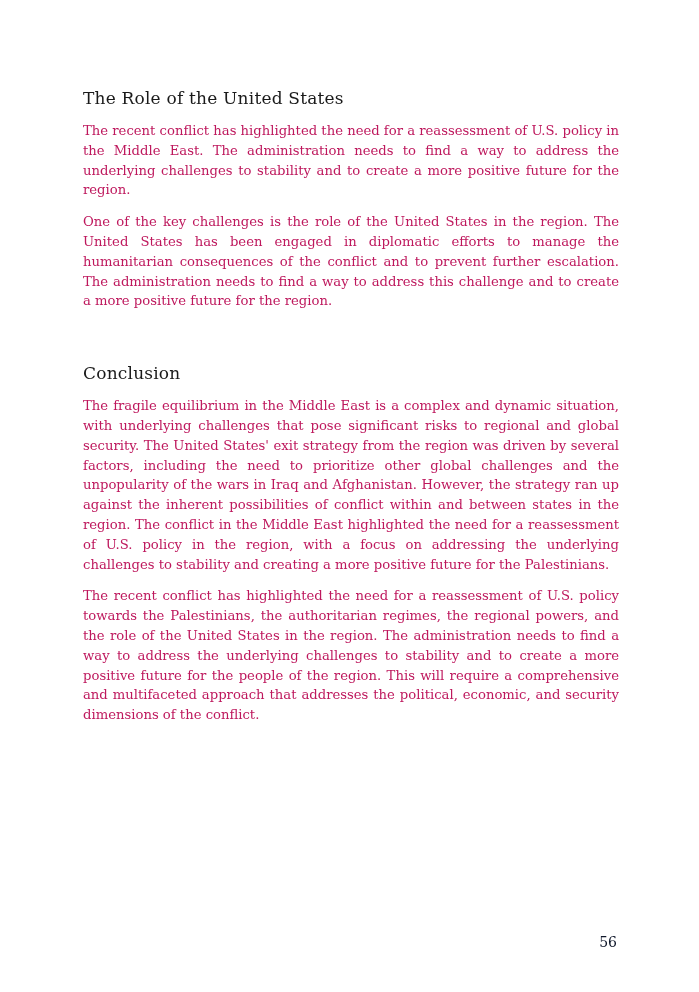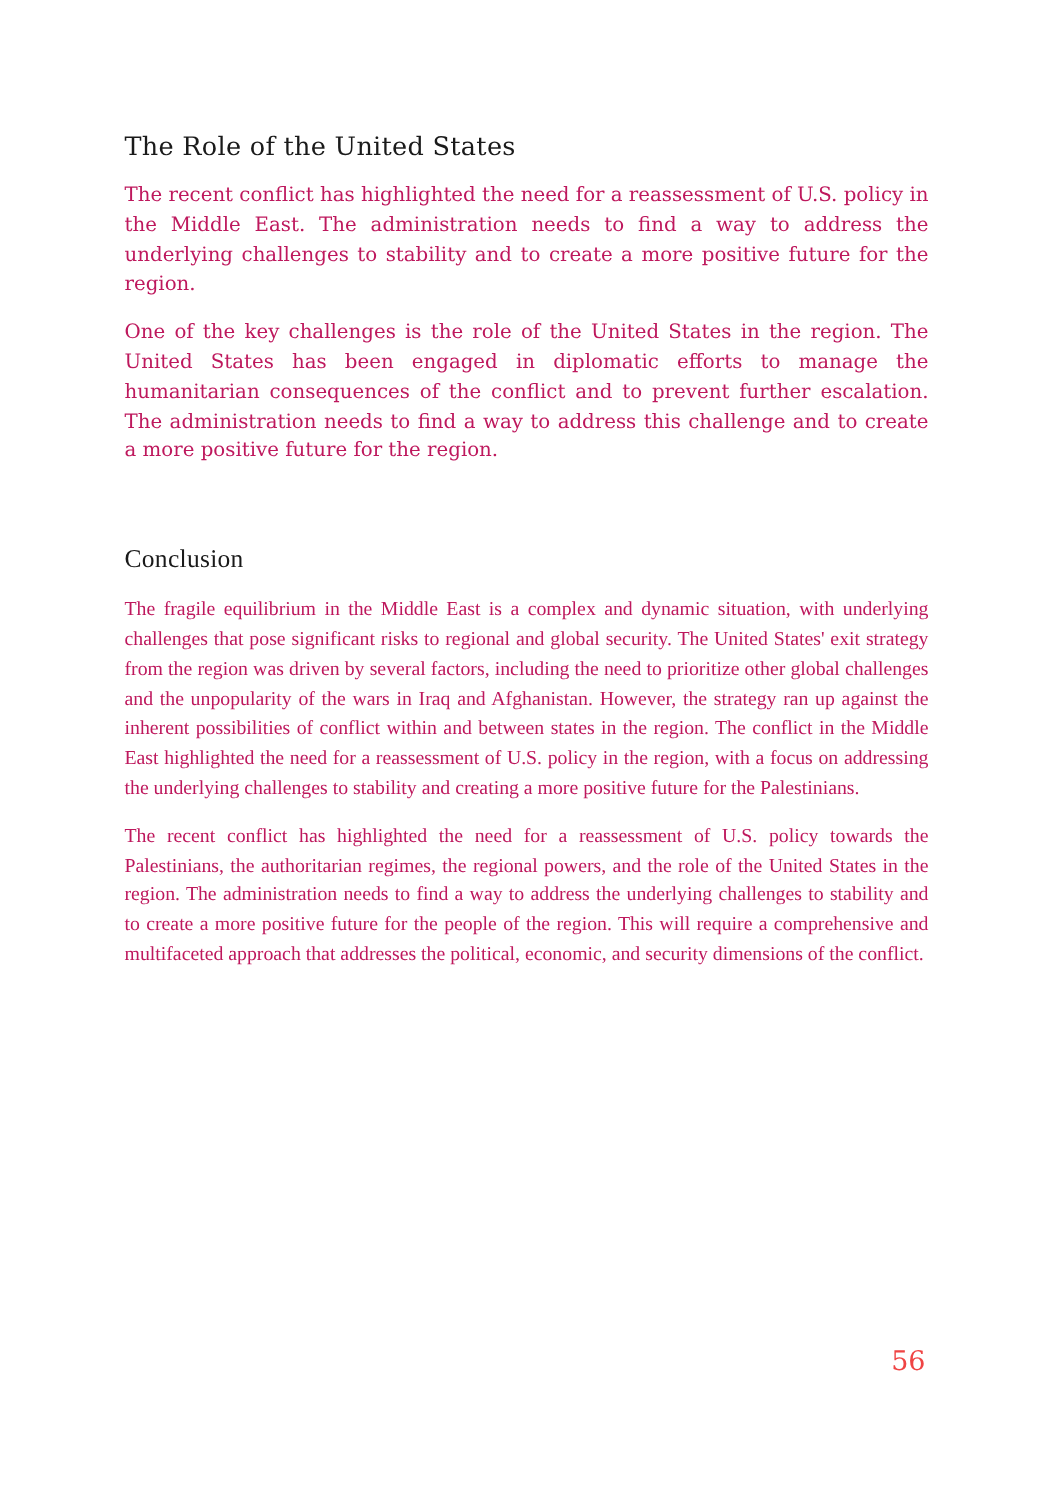--- a/index.html
+++ b/index.html
@@ -21,21 +21,20 @@
     position: absolute;
     left: 83px;
     top: 88px;
     width: 536px;
   }
   .section {
     margin: 0 0 34px 0;
   }
   .section + .section {
     margin-top: 52px;
-    font-family: Liberation Serif, serif;
   }
   .heading {
     font-size: 17px;
     font-weight: normal;
     margin: 0 0 13px 0;
     color: #1a1a1a;
     letter-spacing: 0.2px;
   }
   .para {
     font-size: 13.2px;
@@ -43,23 +42,23 @@
     text-align: justify;
     margin: 0 0 12px 0;
     color: #be185d;
   }
   .para:last-child {
     margin-bottom: 0;
   }
   .page-number {
     position: absolute;
     right: 82px;
-    bottom: 74px;
-    font-size: 18px;
-    color: #ef4444;
+    bottom: 42px;
+    font-size: 14px;
+    color: #0f172a;
   }
 </style>
 </head>
 <body>
 
 <div class="page">
   <div class="content">
 
     <div class="section">
       <h2 class="heading">The Role of the United States</h2>

